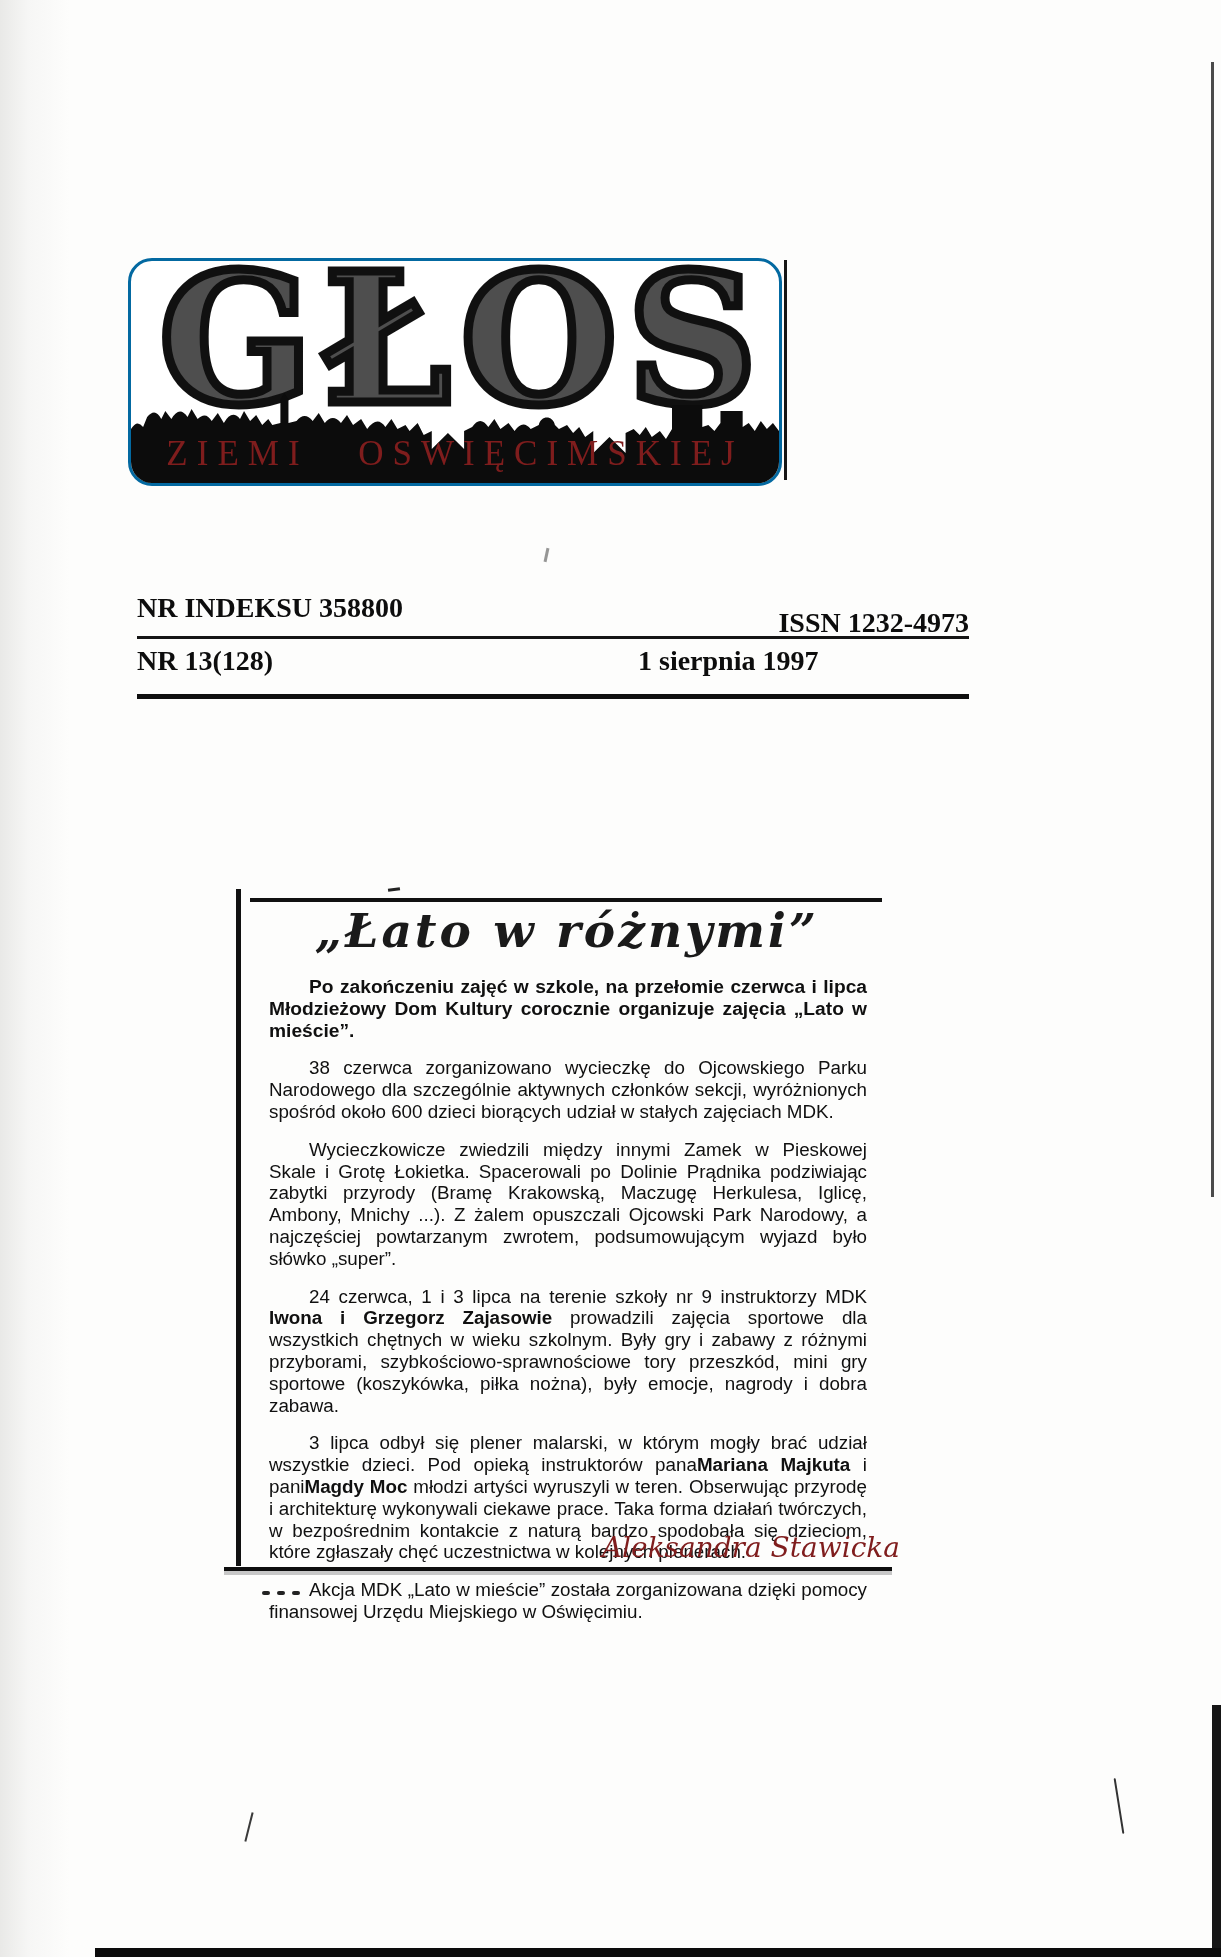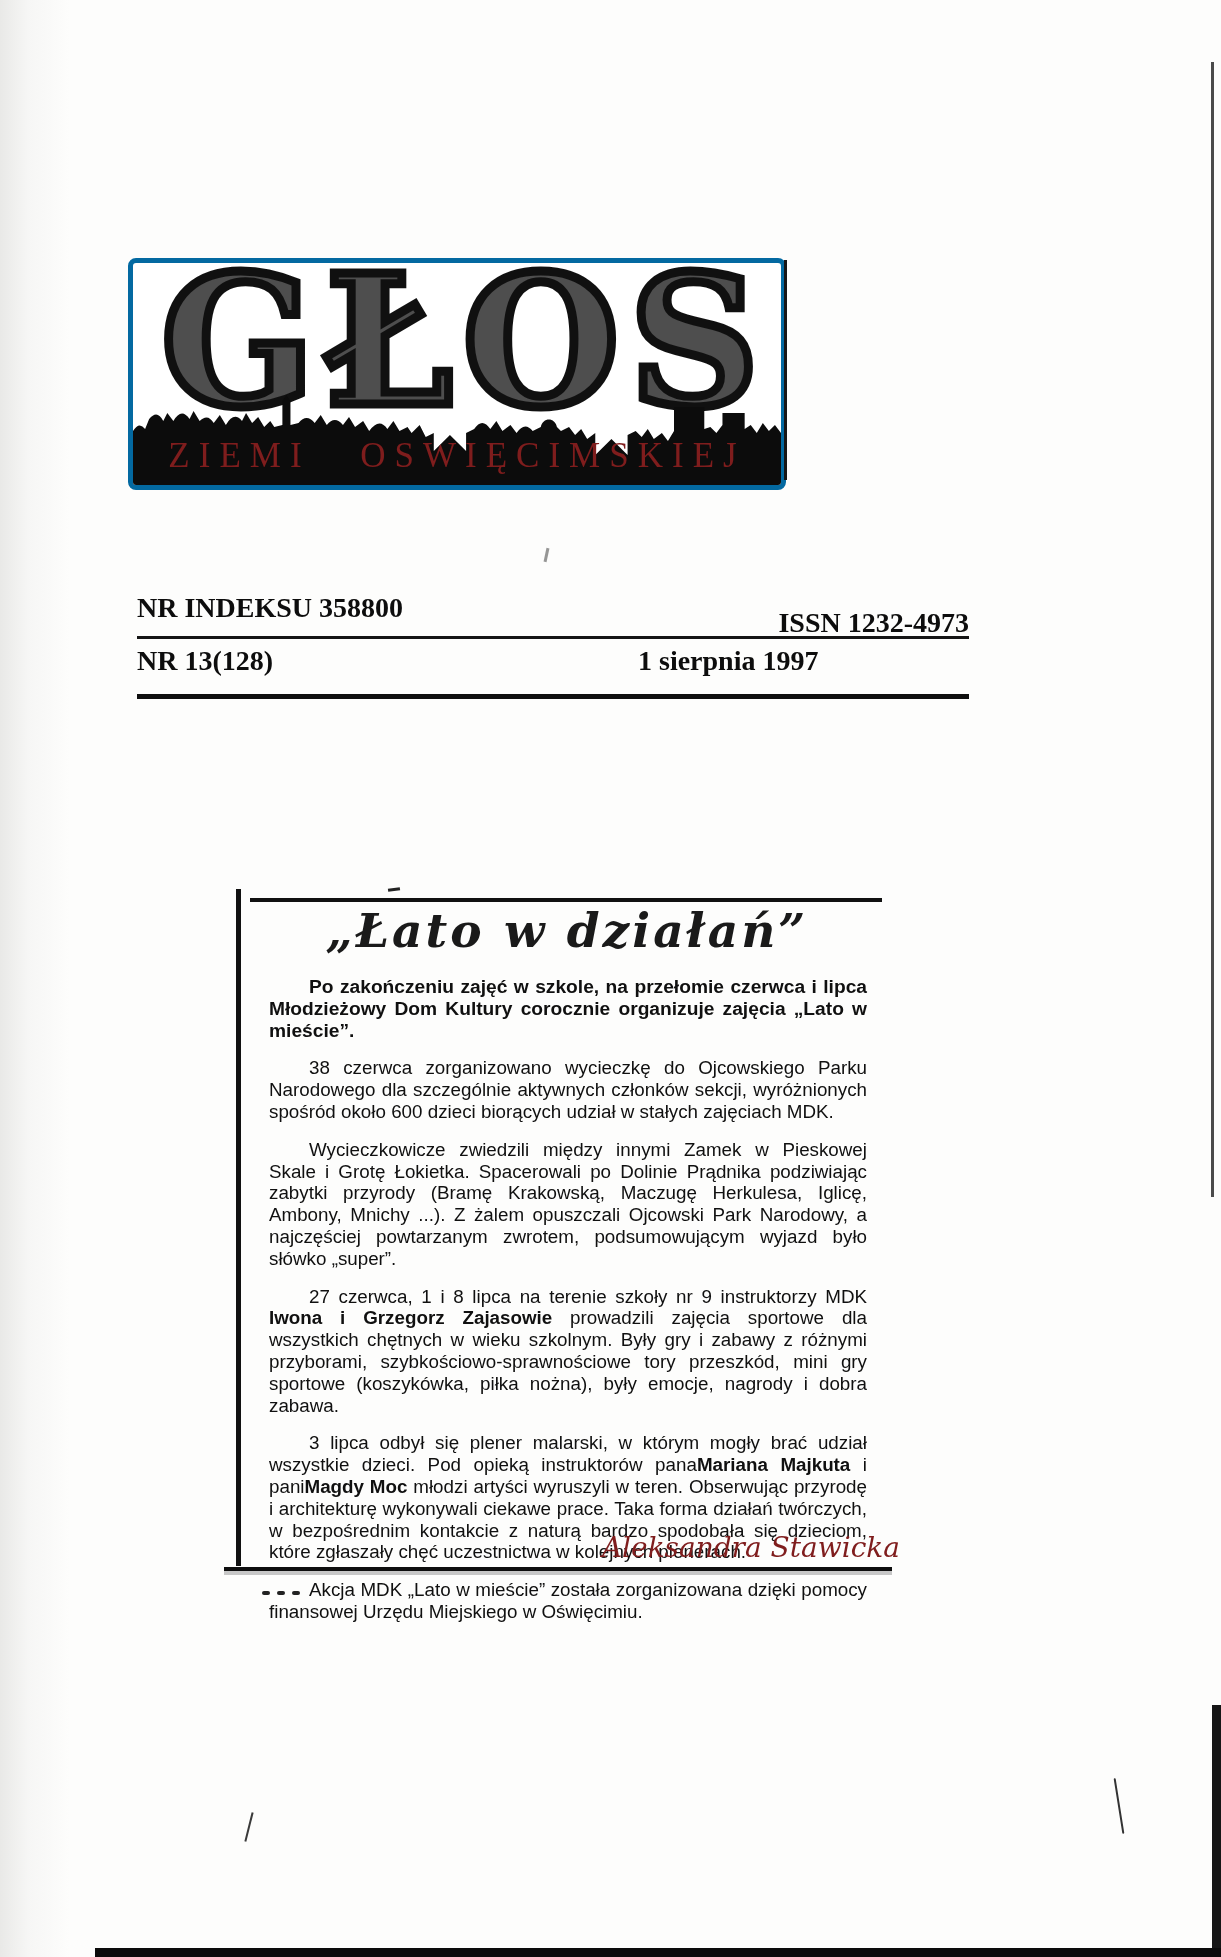--- a/index.html
+++ b/index.html
@@ -11,21 +11,21 @@
   }
   
   .left-gutter{
     position:absolute;left:0;top:0;width:70px;height:1957px;
     background:linear-gradient(90deg,#e9e9e7 0%,#f6f6f5 40%,rgba(255,255,255,0) 100%);
     pointer-events:none;
   }
   
   .masthead{
     position:absolute;left:128px;top:258px;width:648px;height:222px;
-    border:5px solid #0369a1;border-radius:8px;background:#fff;
+    border:3px solid #0369a1;border-radius:24px;background:#fff;
     overflow:hidden;
   }
   .masthead-logo{
     position:absolute;left:28px;top:-12px;
     font-family:"DejaVu Serif", serif;font-weight:bold;
     font-size:180px;line-height:1;letter-spacing:10px;
     color:#4e4e4e;-webkit-text-stroke:9px #101010;
     text-shadow:0 0 2px #000;
     white-space:nowrap;
   }
@@ -135,26 +135,26 @@
   <div class="issue-row">
     <span>NR 13(128)</span>
     <span class="mid">1 sierpnia 1997</span>
   </div>
   <div class="rule-thick"></div>
 </div>
 
 <div class="dash-above-rule"></div>
 <div class="article-top-rule"></div>
 <div class="article-left-bar"></div>
-<div class="article-title">„Łato w działań”</div>
+<div class="article-title">„Łato w różnymi”</div>
 <div class="article-body">
     <p class="lead"><b>Po zakończeniu zajęć w szkole, na przełomie czerwca i lipca Młodzieżowy Dom Kultury corocznie organizuje zajęcia „Lato w mieście”.</b></p>
     <p><span>38 czerwca zorganizowano wycieczkę do Ojcowskiego Parku Narodowego dla szczególnie aktywnych członków sekcji, wyróżnionych spośród około 600 dzieci biorących udział w stałych zajęciach MDK.</span></p>
     <p><span>Wycieczkowicze zwiedzili między innymi Zamek w Pieskowej Skale i Grotę Łokietka. Spacerowali po Dolinie Prądnika podziwiając zabytki przyrody (Bramę Krakowską, Maczugę Herkulesa, Iglicę, Ambony, Mnichy ...). Z żalem opuszczali Ojcowski Park Narodowy, a najczęściej powtarzanym zwrotem, podsumowującym wyjazd było słówko „super”.</span></p>
-    <p><span>27 czerwca, 1 i 8 lipca na terenie szkoły nr 9 instruktorzy MDK </span><b>Iwona i Grzegorz Zajasowie</b><span> prowadzili zajęcia sportowe dla wszystkich chętnych w wieku szkolnym. Były gry i zabawy z różnymi przyborami, szybkościowo-sprawnościowe tory przeszkód, mini gry sportowe (koszykówka, piłka nożna), były emocje, nagrody i dobra zabawa.</span></p>
+    <p><span>24 czerwca, 1 i 3 lipca na terenie szkoły nr 9 instruktorzy MDK </span><b>Iwona i Grzegorz Zajasowie</b><span> prowadzili zajęcia sportowe dla wszystkich chętnych w wieku szkolnym. Były gry i zabawy z różnymi przyborami, szybkościowo-sprawnościowe tory przeszkód, mini gry sportowe (koszykówka, piłka nożna), były emocje, nagrody i dobra zabawa.</span></p>
     <p><span>3 lipca odbył się plener malarski, w którym mogły brać udział wszystkie dzieci. Pod opieką instruktorów pana</span><b>Mariana Majkuta</b><span> i pani</span><b>Magdy Moc</b><span> młodzi artyści wyruszyli w teren. Obserwując przyrodę i architekturę wykonywali ciekawe prace. Taka forma działań twórczych, w bezpośrednim kontakcie z naturą bardzo spodobała się dzieciom, które zgłaszały chęć uczestnictwa w kolejnych plenerach.</span></p>
     <p><span>Akcja MDK „Lato w mieście” została zorganizowana dzięki pomocy finansowej Urzędu Miejskiego w Oświęcimiu.</span></p>
   </div>
 <div class="signature">Aleksandra Stawicka</div>
 <div class="article-bottom-rule"></div>
 <div class="ink-dots"><i></i><i></i><i></i></div>
 
 <div class="smudge-center"></div>
 <div class="right-edge-line"></div>
 <div class="right-edge-line-bottom"></div>

